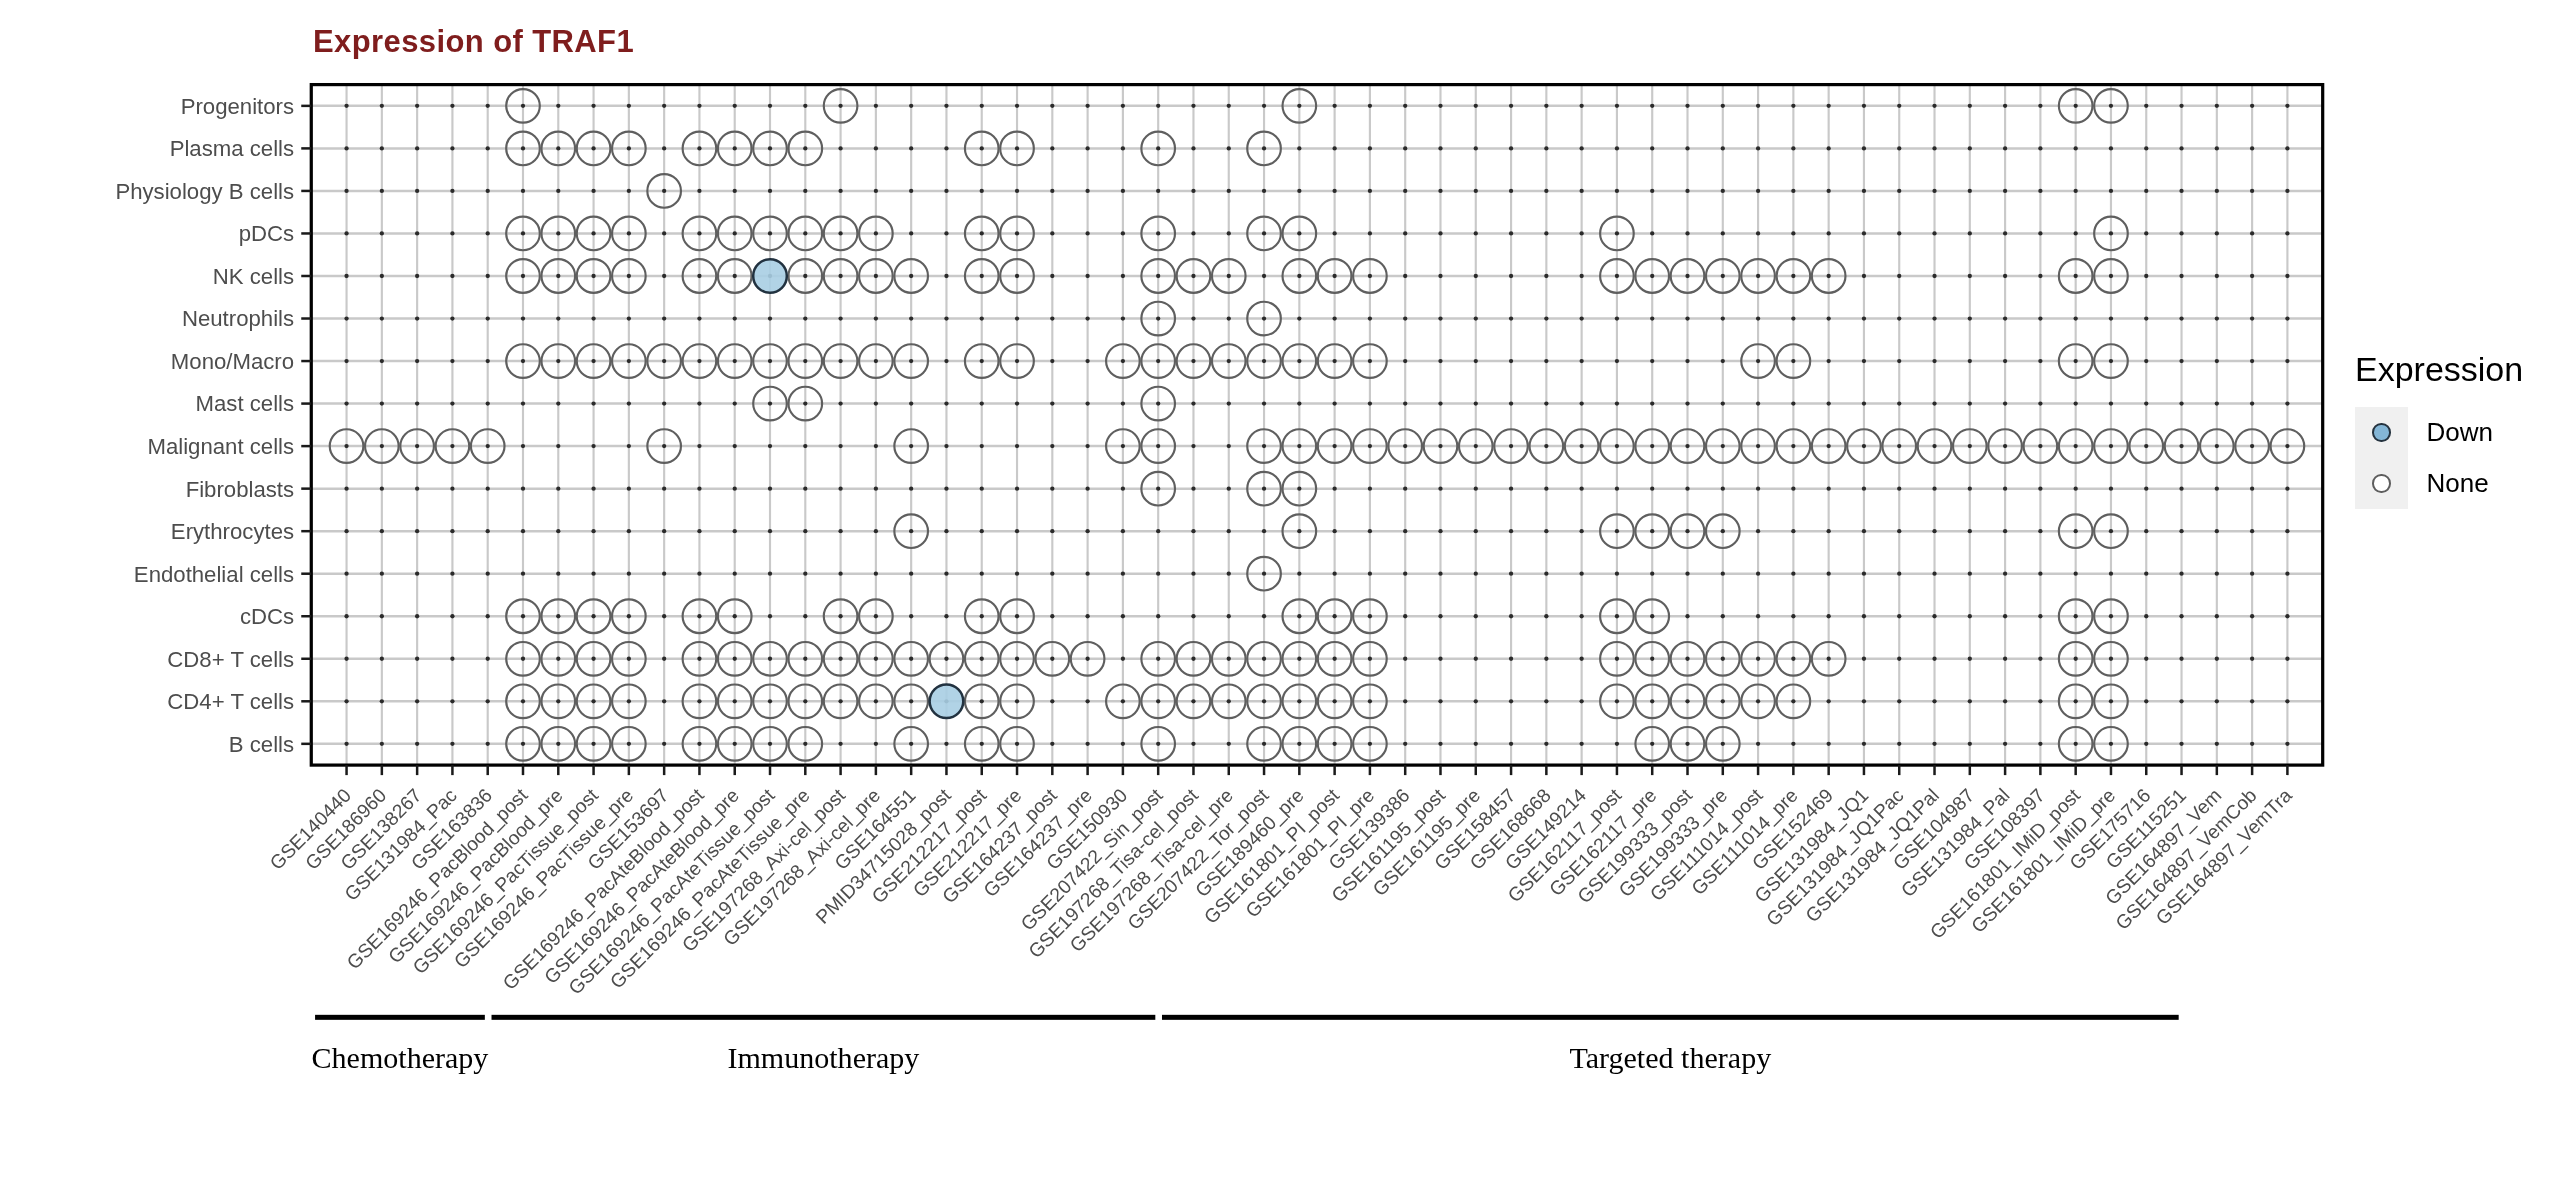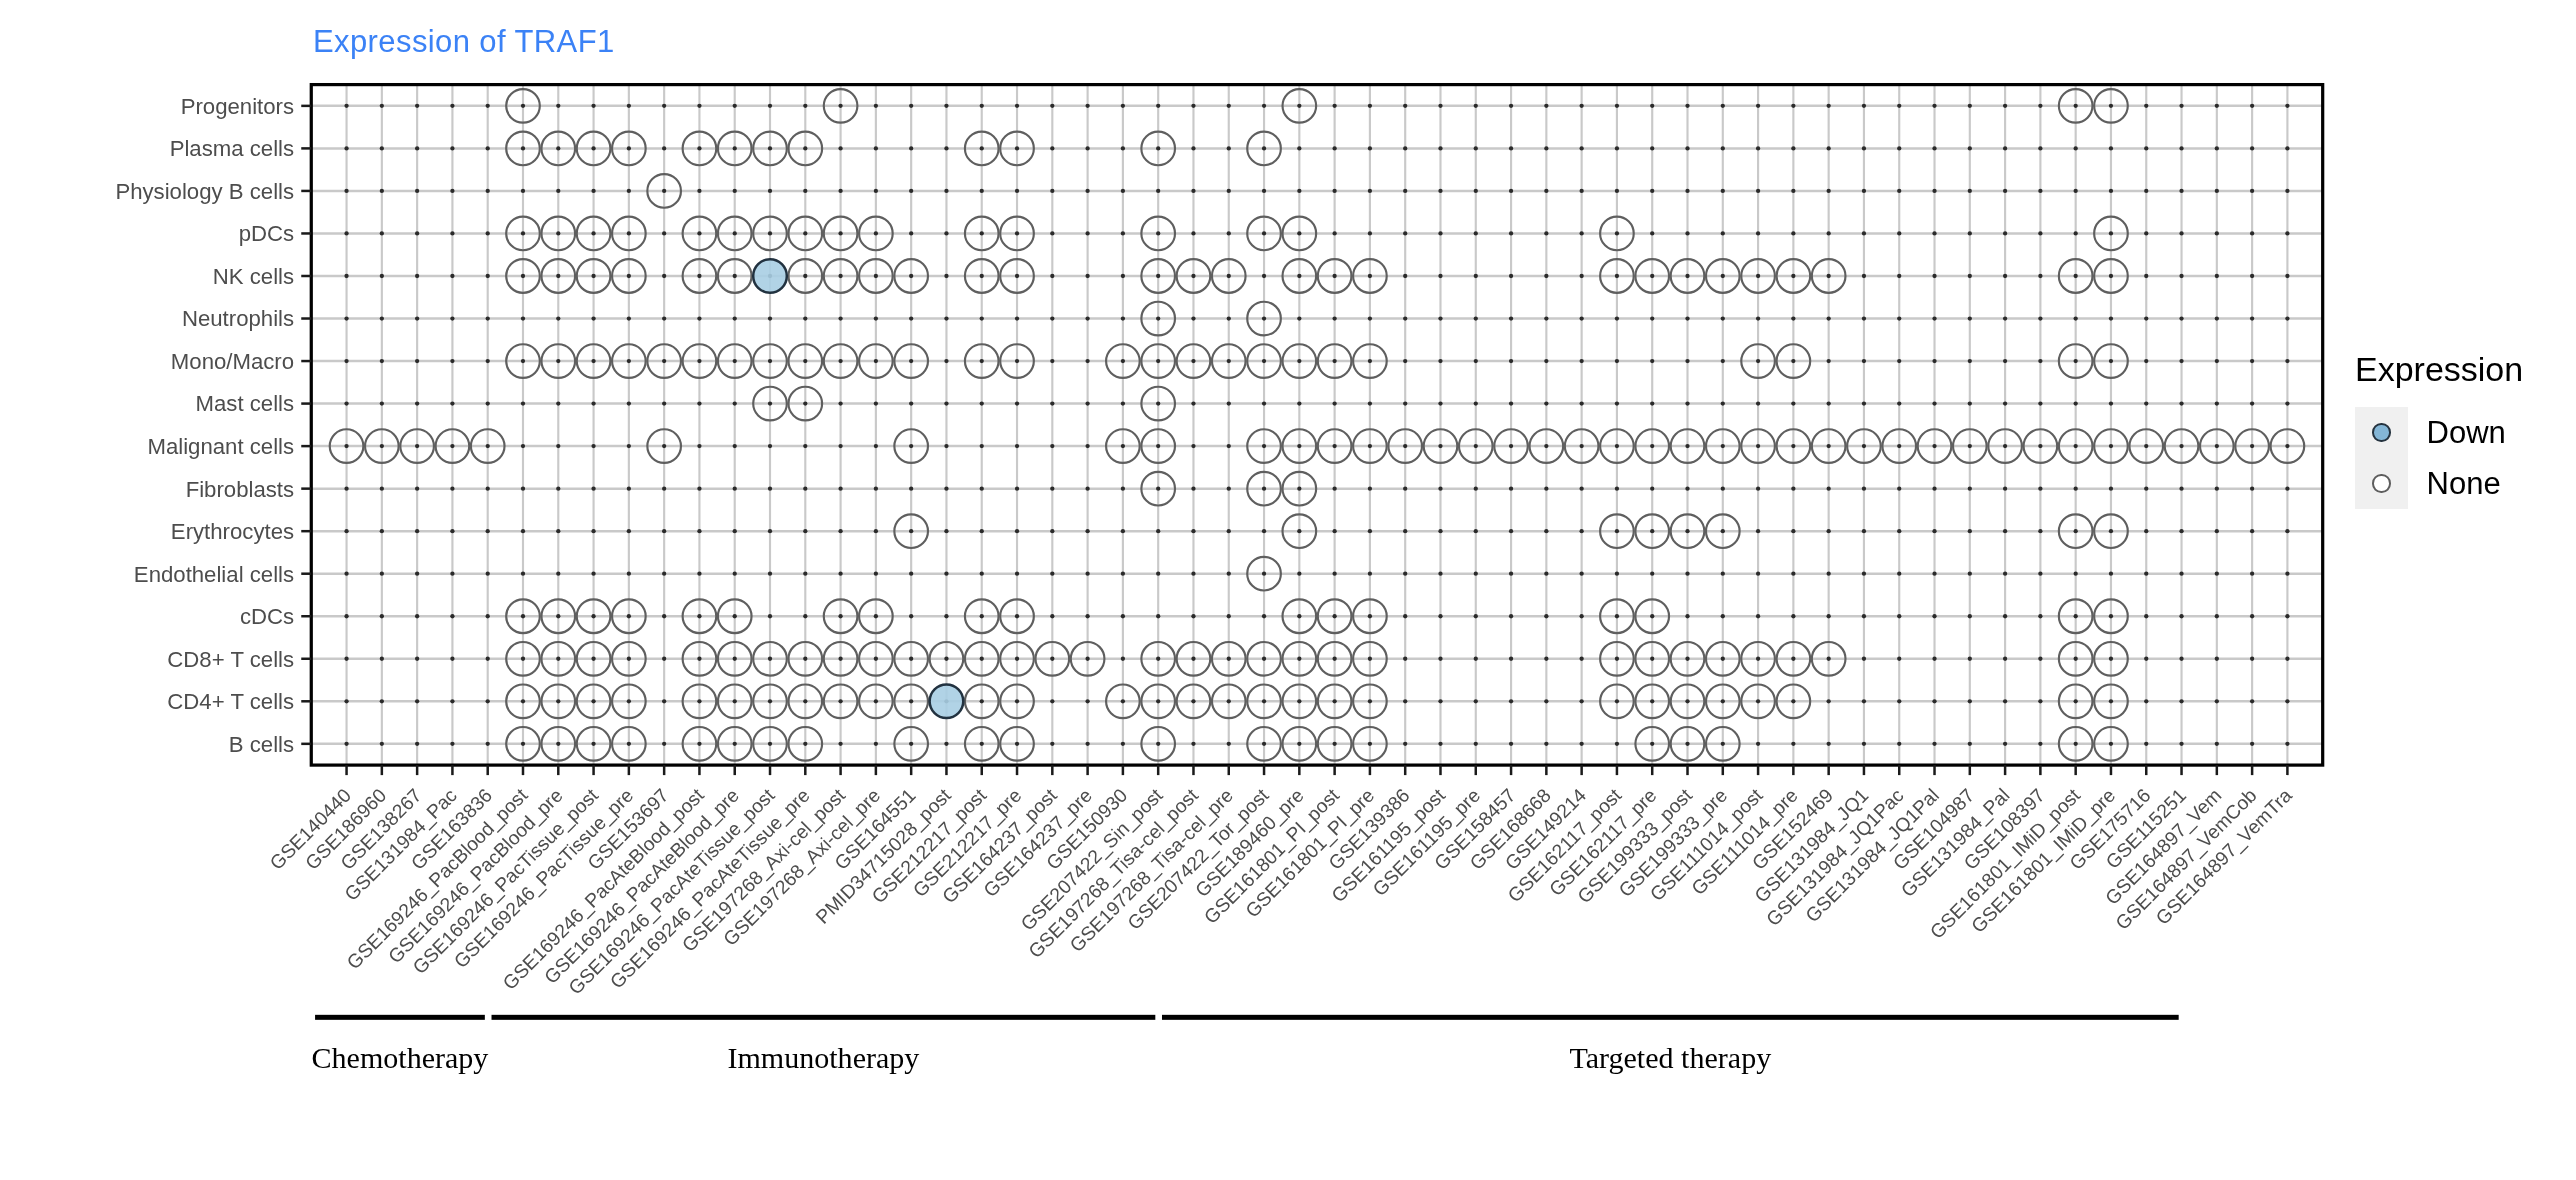--- a/index.html
+++ b/index.html
@@ -7,22 +7,23 @@
     position:relative;
     width:2576px;height:1181px;
     background:#ffffff;
     font-family:"Liberation Sans", sans-serif;
     overflow:hidden;
   }
   .page-title{
     position:absolute;
     left:313px;top:24px;
     font-size:31px;
-    color:#3b82f6;
+    color:#7f1d1d;
     letter-spacing:0.4px;
+    font-weight:bold;
   }
   #plot-svg{position:absolute;left:0;top:0;}
   .legend{
     position:absolute;
     left:2355px;top:350px;
     color:#000;
   }
   .legend-title{
     font-size:34px;
     margin:0 0 18px 0;
@@ -33,21 +34,21 @@
     height:51px;
   }
   .key-cell{
     width:53px;height:51px;
     background:#f0f0f0;
     display:flex;align-items:center;justify-content:center;
     flex:0 0 auto;
   }
   .key-label{
     margin-left:18.6px;
-    font-size:31px;
+    font-size:26px;
   }
   .marker{
     width:14.3px;height:14.3px;border-radius:50%;
     box-sizing:content-box;
   }
   .marker.down{background:#84b6d6;border:2.9px solid #25333f;}
   .marker.none{background:#ffffff;border:2.9px solid #5e5e5e;}
 </style>
 </head>
 <body>

